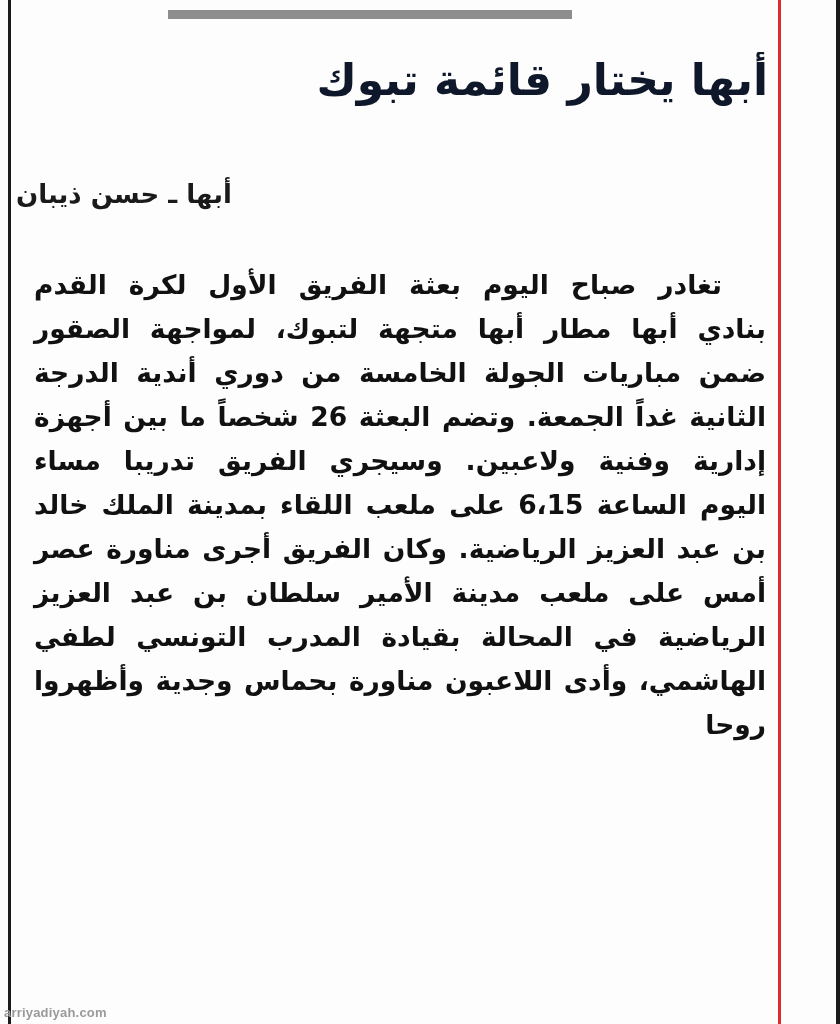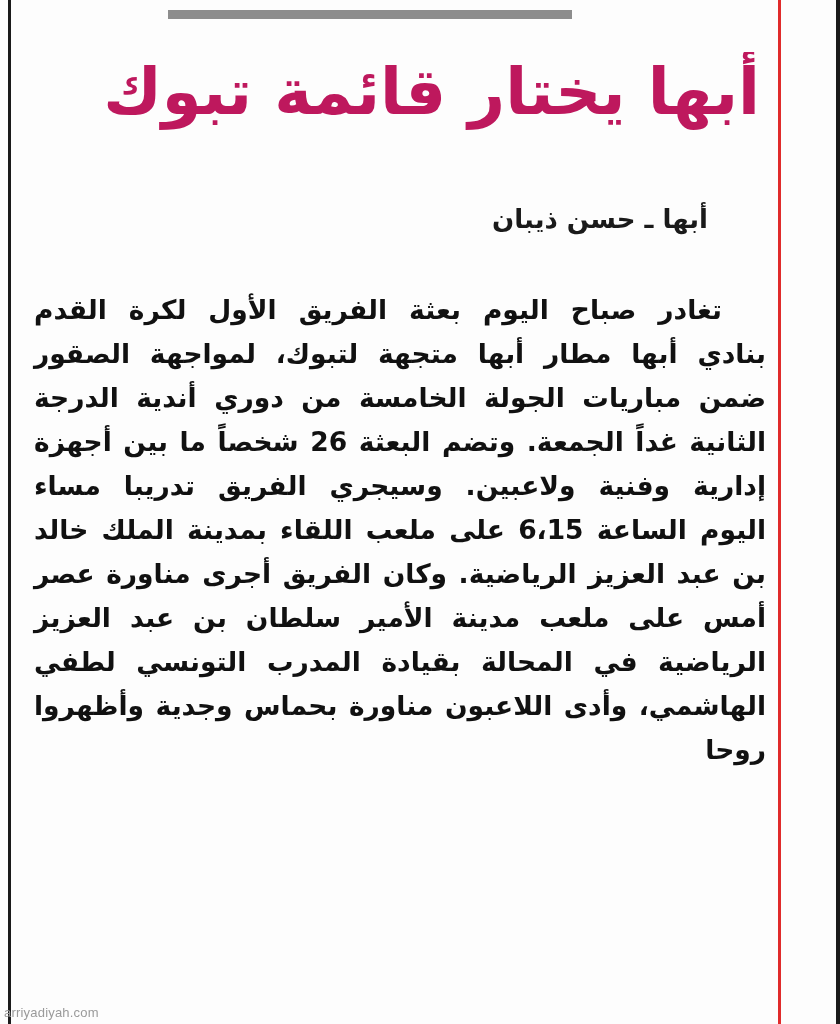--- a/index.html
+++ b/index.html
@@ -63,36 +63,36 @@
     position: absolute;
     left: 16px;
     top: 34px;
     width: 752px;
     height: 980px;
   }
 
   .headline {
     font-family: "DejaVu Sans", "Liberation Sans", sans-serif;
     font-weight: bold;
-    font-size: 64px;
+    font-size: 44px;
     line-height: 1.25;
-    color: #be185d;
+    color: #0f172a;
     text-align: right;
     letter-spacing: -1px;
-    margin: 18px 8px 0 0;
+    margin: 18px 0 0 0;
     white-space: nowrap;
     overflow: hidden;
   }
 
   .byline {
     font-family: "DejaVu Sans", "Liberation Sans", sans-serif;
     font-weight: bold;
     font-size: 26px;
     color: #1a1a1a;
-    text-align: right;
+    text-align: left;
     margin-top: 72px;
     margin-right: 60px;
   }
 
   .body-text {
     font-family: "DejaVu Sans", "Liberation Sans", sans-serif;
     font-weight: bold;
     font-size: 26.5px;
     line-height: 44px;
     color: #111111;
@@ -110,20 +110,21 @@
 
   .watermark {
     position: absolute;
     left: 4px;
     bottom: 4px;
     font-family: "Liberation Sans", sans-serif;
     font-size: 13px;
     color: #9a9a9a;
     direction: ltr;
     letter-spacing: 0.2px;
+    font-weight: bold;
   }
 </style>
 </head>
 <body>
 
 <div class="page">
 
   <div class="edge-rule-left"></div>
   <div class="edge-rule-red"></div>
   <div class="edge-rule-right"></div>

